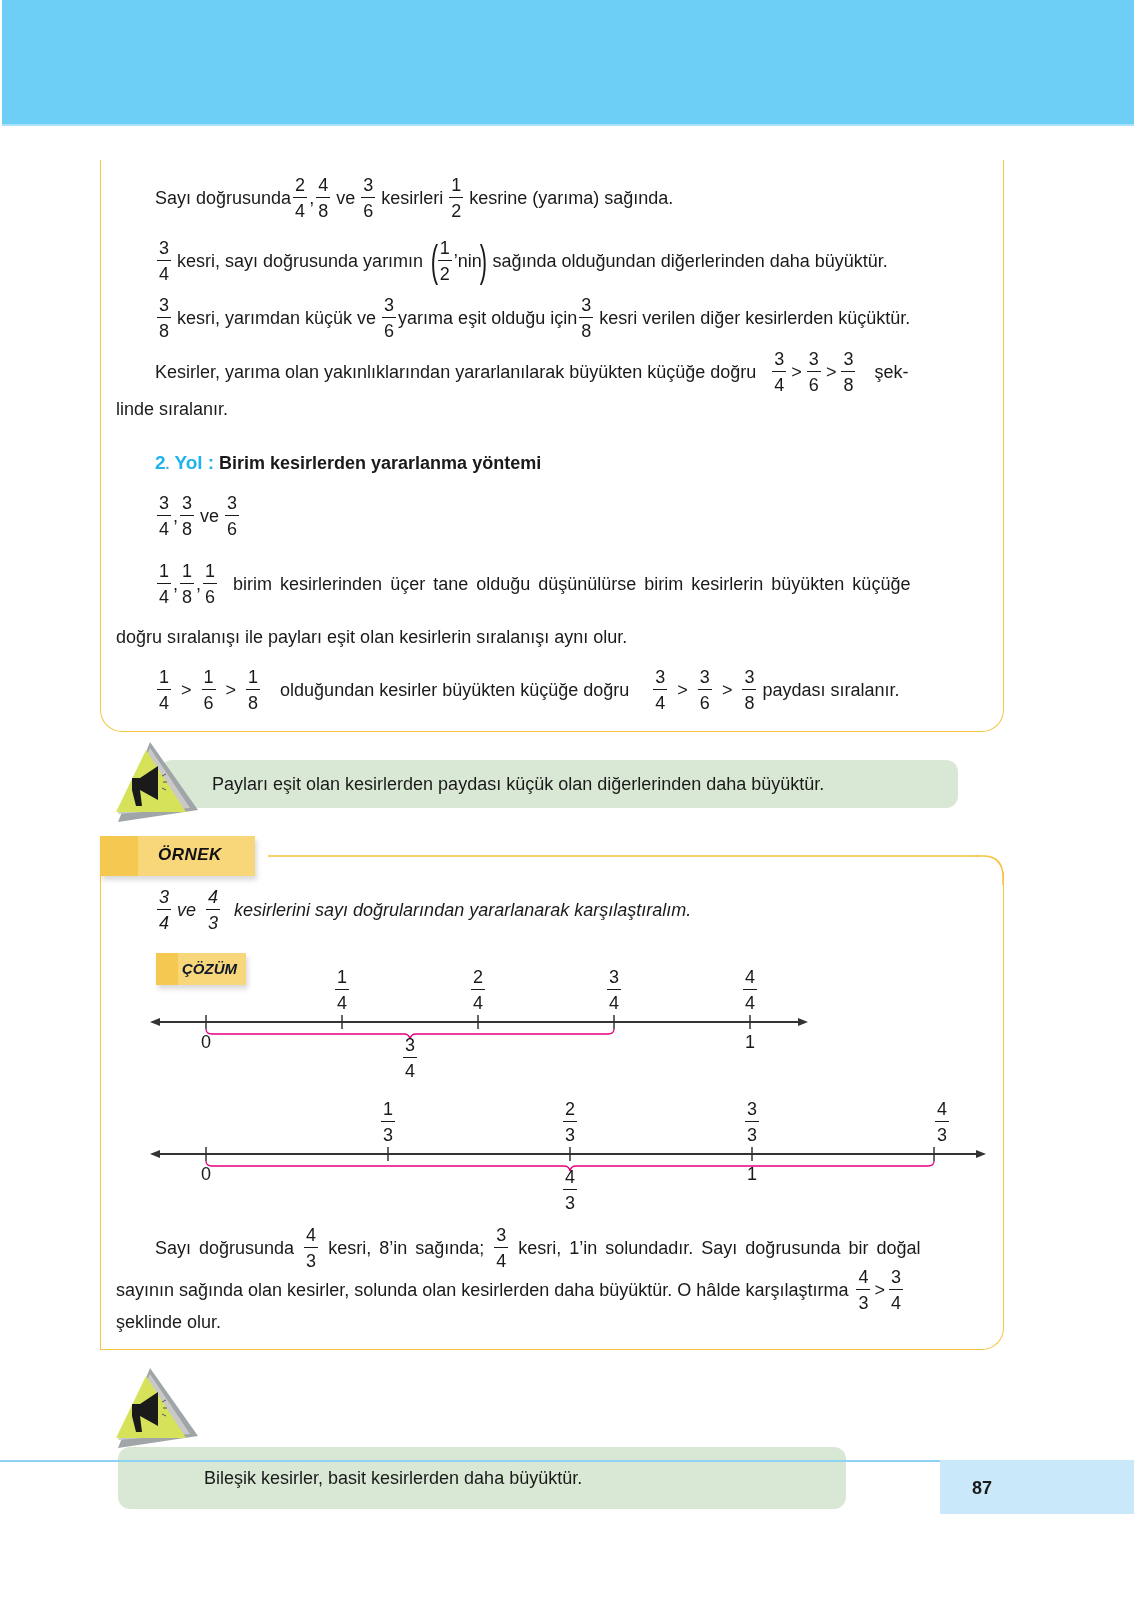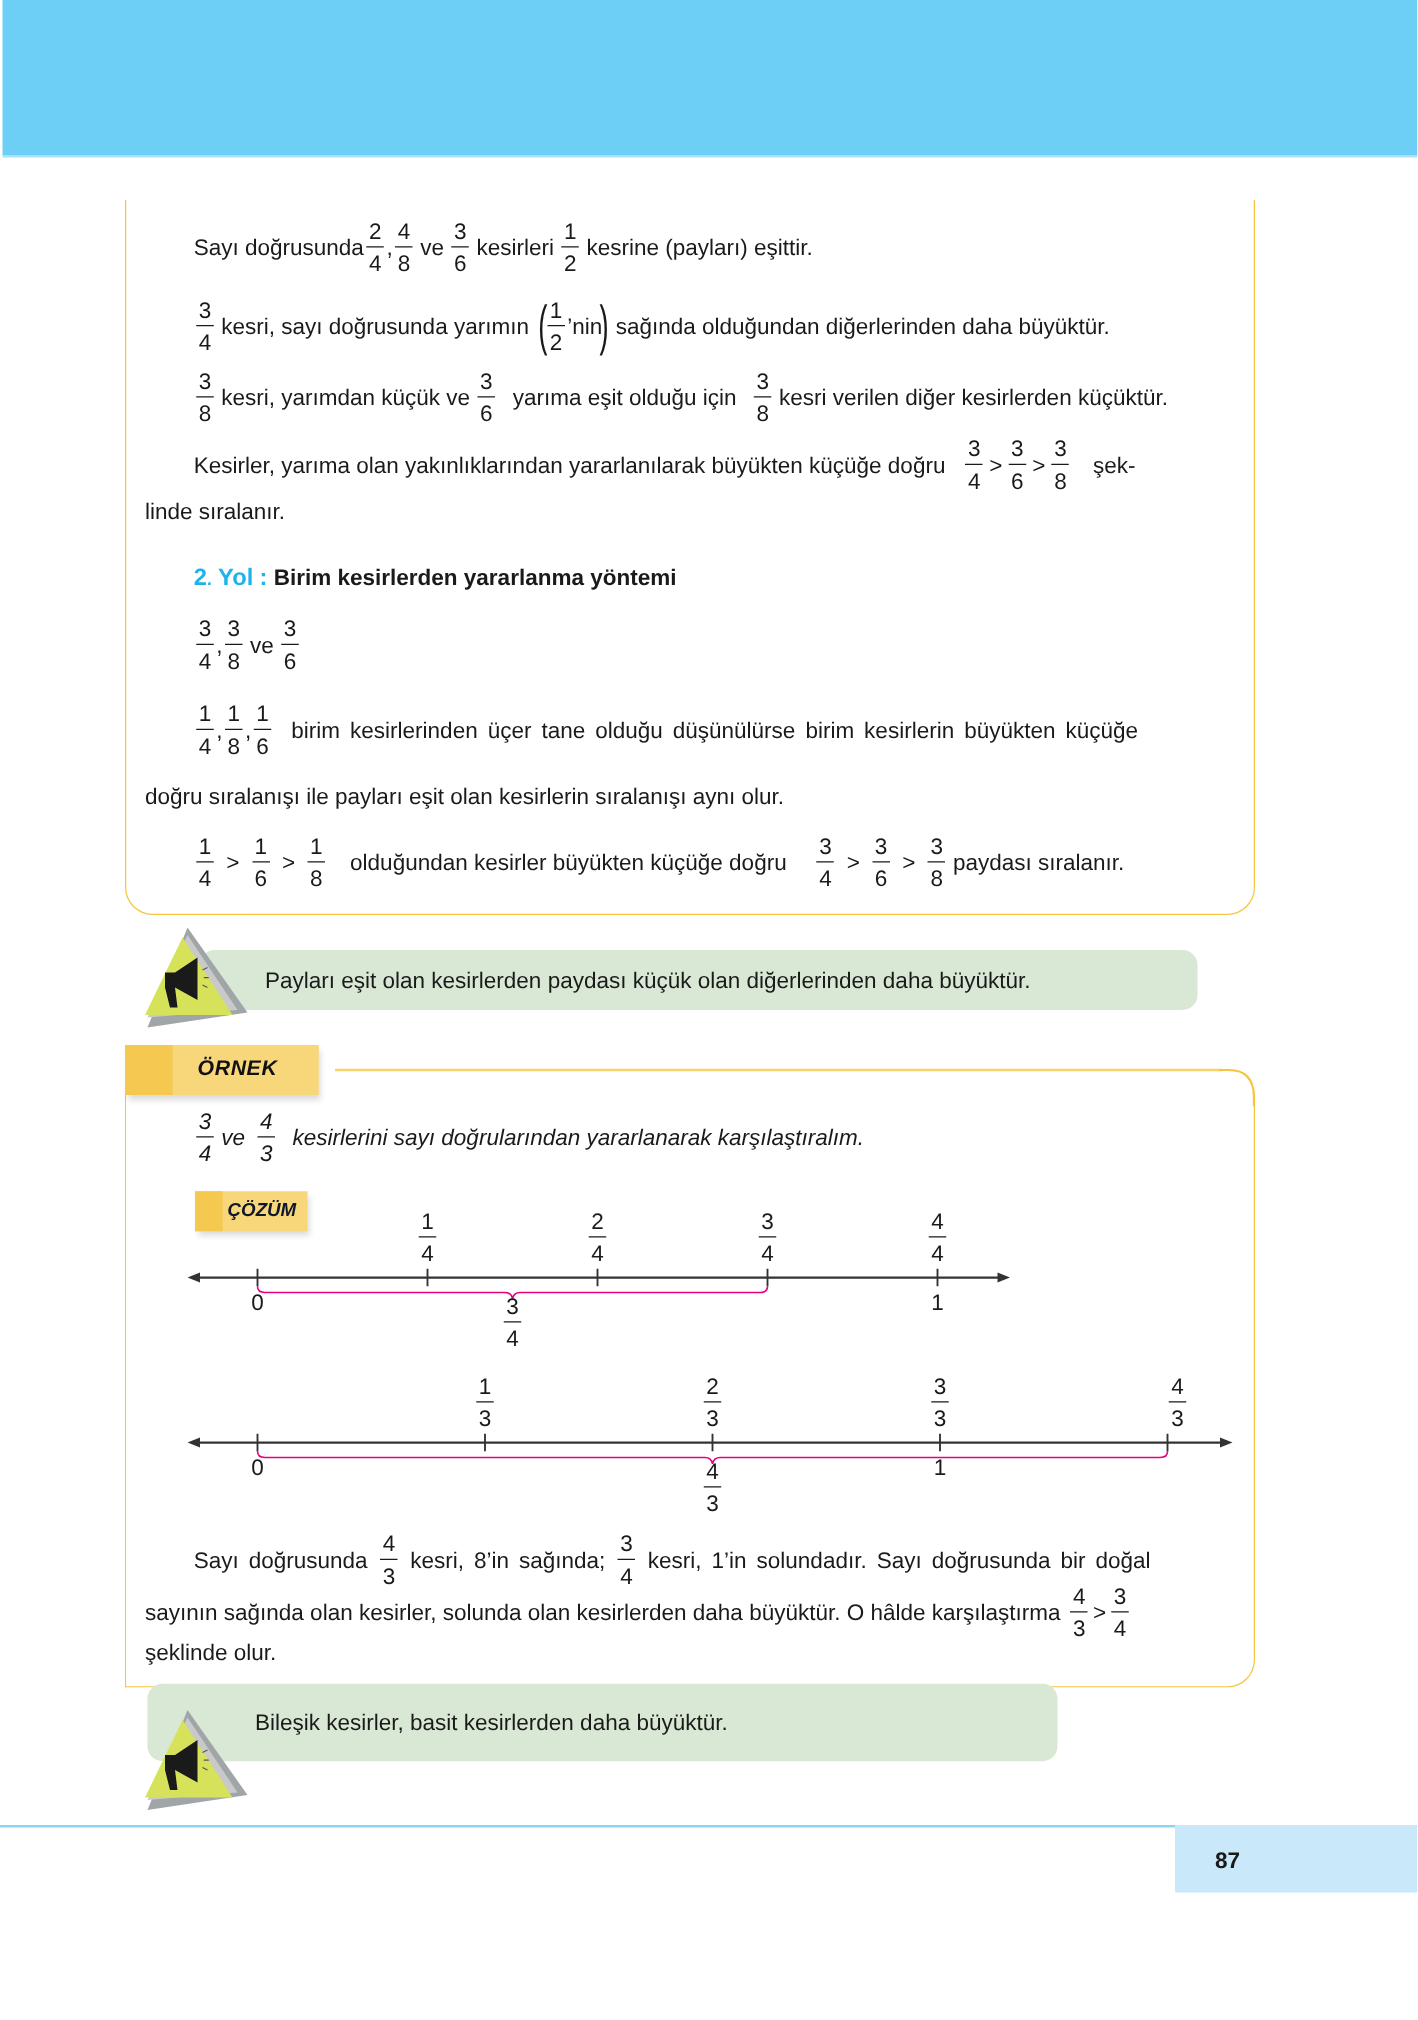--- a/index.html
+++ b/index.html
@@ -76,21 +76,21 @@
   <span style="margin:0 4px">ve</span>
   <span class="frac">
       <span class="num">3</span>
       <span class="den">6</span>
     </span>
   <span style="margin:0 4px">kesirleri</span>
   <span class="frac">
       <span class="num">1</span>
       <span class="den">2</span>
     </span>
-  <span style="margin-left:4px">kesrine (payları) eşittir.</span>
+  <span style="margin-left:4px">kesrine (yarıma) sağında.</span>
 </div>
 
 <div class="line" style="left:155px; top:236px;">
   <span class="frac">
       <span class="num">3</span>
       <span class="den">4</span>
     </span>
   <span style="margin:0 4px">kesri, sayı doğrusunda yarımın</span>
   <span style="font-size:44px; font-weight:100; transform:scaleX(0.5); display:inline-block; margin-right:-6px;">(</span>
   <span class="frac">
@@ -105,21 +105,21 @@
 <div class="line" style="left:155px; top:296px;">
   <span class="frac">
       <span class="num">3</span>
       <span class="den">8</span>
     </span>
   <span style="margin:0 4px">kesri, yarımdan küçük ve</span>
   <span class="frac">
       <span class="num">3</span>
       <span class="den">6</span>
     </span>
-  <span style="margin:0 12px">yarıma eşit olduğu için</span>
+  <span style="margin:0 0">yarıma eşit olduğu için</span>
   <span class="frac">
       <span class="num">3</span>
       <span class="den">8</span>
     </span>
   <span style="margin-left:4px">kesri verilen diğer kesirlerden küçüktür.</span>
 </div>
 
 <div class="line" style="left:155px; top:350px;">
   <span>Kesirler, yarıma olan yakınlıklarından yararlanılarak büyükten küçüğe doğru</span>
   <span style="width:14px"></span>
@@ -345,21 +345,21 @@
       <span class="den">3</span>
     </span>
   <span style="margin:0 2px">&gt;</span>
   <span class="frac">
       <span class="num">3</span>
       <span class="den">4</span>
     </span>
 </div>
 <div class="abs" style="left:116px; top:1312px;">şeklinde olur.</div>
 
-<div class="note" style="left:118px; top:1347px; width:728px; height:62px;">
+<div class="note" style="left:118px; top:1447px; width:728px; height:62px;">
   <span class="note-text" style="margin-left:86px">Bileşik kesirler, basit kesirlerden daha büyüktür.</span>
 </div>
 <svg class="tri-wrap" style="left:110px; top:1364px; width:90px; height:90px;" viewBox="0 0 90 90">
   <polygon points="40,4 88,72 8,84" fill="#a0a6a8"></polygon>
   <polygon points="40,10 80,70 8,76" fill="#c9c9c9"></polygon>
   <polygon points="36,12 76,74 6,74" fill="#d6e35a"></polygon>
   <path d="M22,40 L30,40 L48,28 L48,62 L30,52 L32,68 L26,68 L22,52 Z" fill="#1a1a1a"></path>
   <line x1="52" y1="38" x2="56" y2="36" stroke="#555" stroke-width="1"></line>
   <line x1="53" y1="44" x2="57" y2="44" stroke="#555" stroke-width="1"></line>
   <line x1="52" y1="50" x2="56" y2="52" stroke="#555" stroke-width="1"></line>

